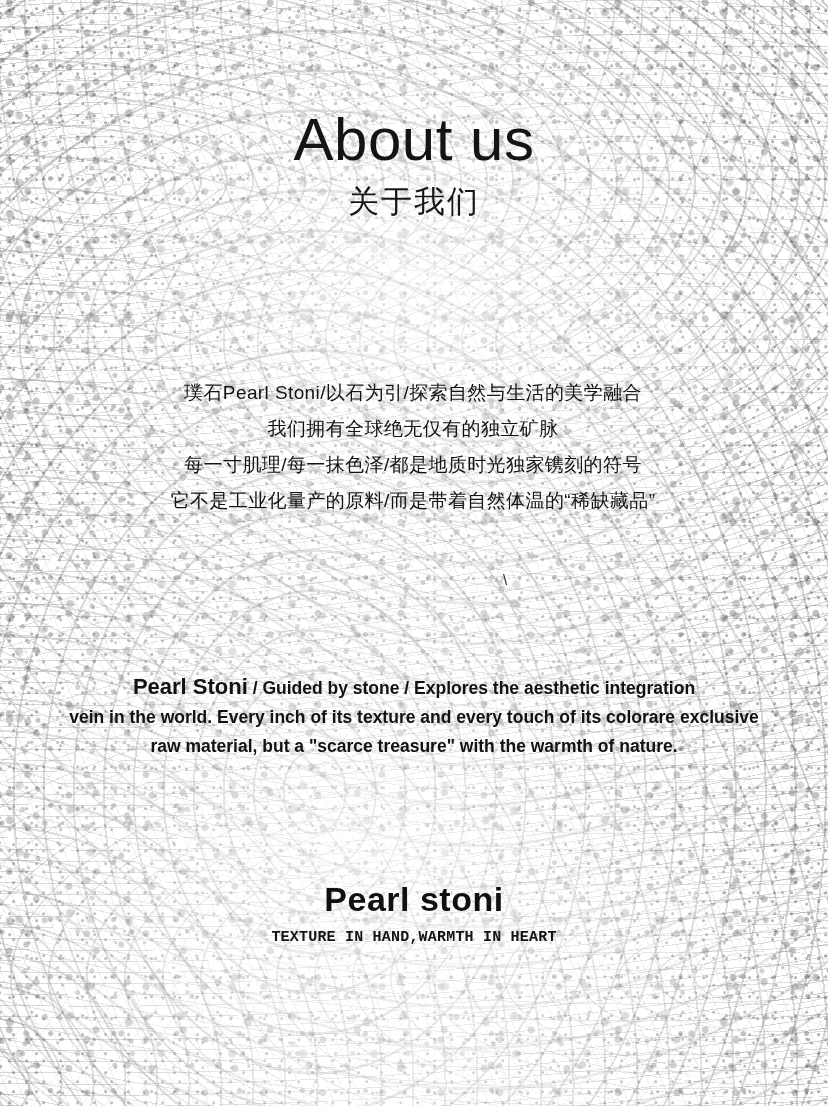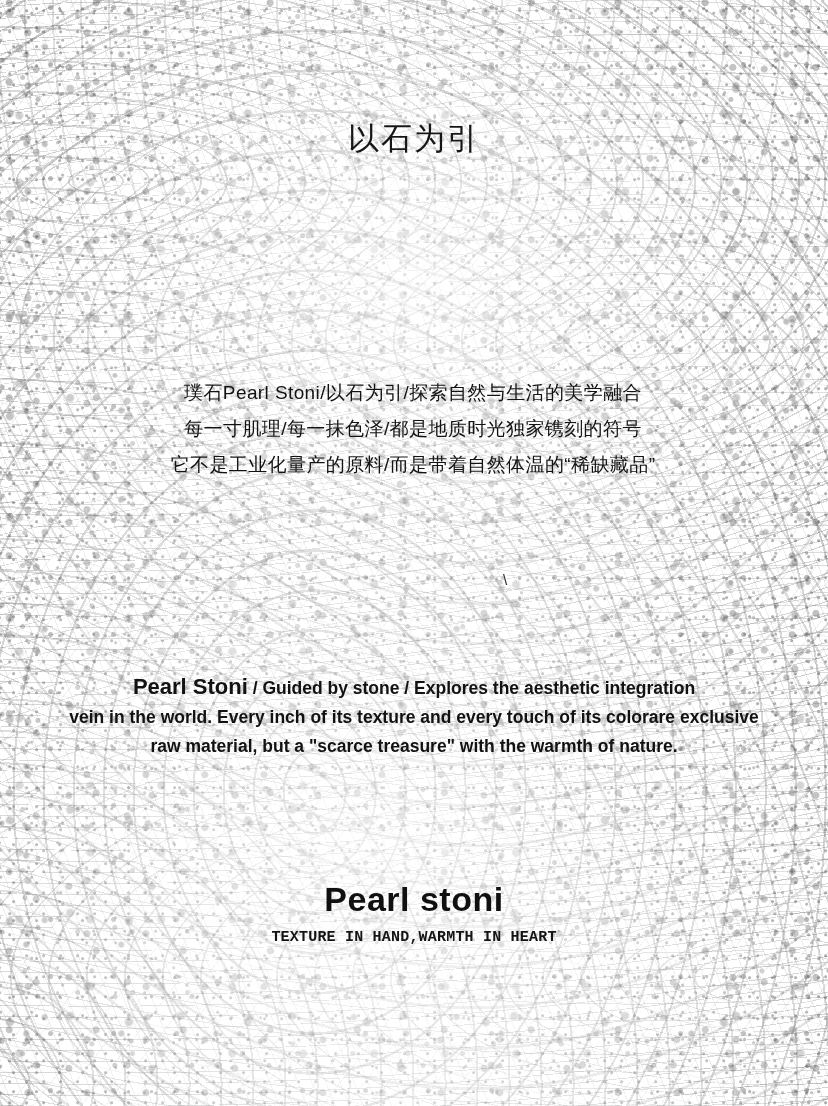--- a/index.html
+++ b/index.html
@@ -192,25 +192,27 @@
     <div class="tex-layer tex-a"></div>
     <div class="tex-layer tex-c"></div>
     <div class="tex-layer tex-b"></div>
     <div class="tex-layer tex-d"></div>
     <div class="tex-layer tex-wash"></div>
   </div>
 
   <div class="content">
 
     <div class="heading-block">
-      <h2 class="title-cn">以石为引</h2>
+      <h1 class="title-en">About us</h1>
+      <h2 class="title-cn">关于我们</h2>
     </div>
 
     <div class="intro-cn">
       <p>璞石Pearl Stoni/以石为引/探索自然与生活的美学融合</p>
+      <p>我们拥有全球绝无仅有的独立矿脉</p>
       <p>每一寸肌理/每一抹色泽/都是地质时光独家镌刻的符号</p>
       <p>它不是工业化量产的原料/而是带着自然体温的“稀缺藏品”</p>
     </div>
 
     <div class="tick-mark">\</div>
 
     <div class="intro-en">
       <p>
         <span class="brand">Pearl Stoni</span><span> / Guided by stone / Explores the aesthetic integration</span>
       </p>

